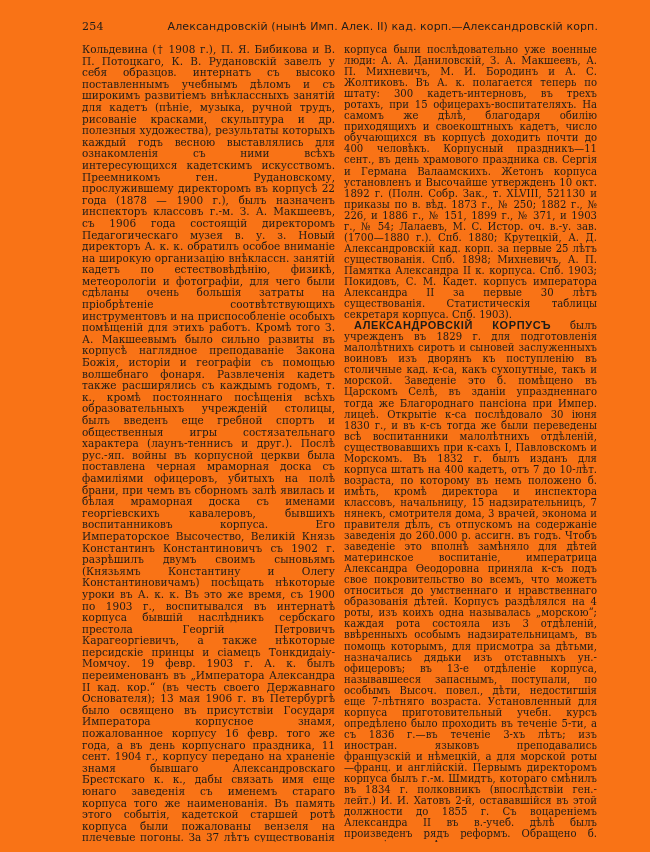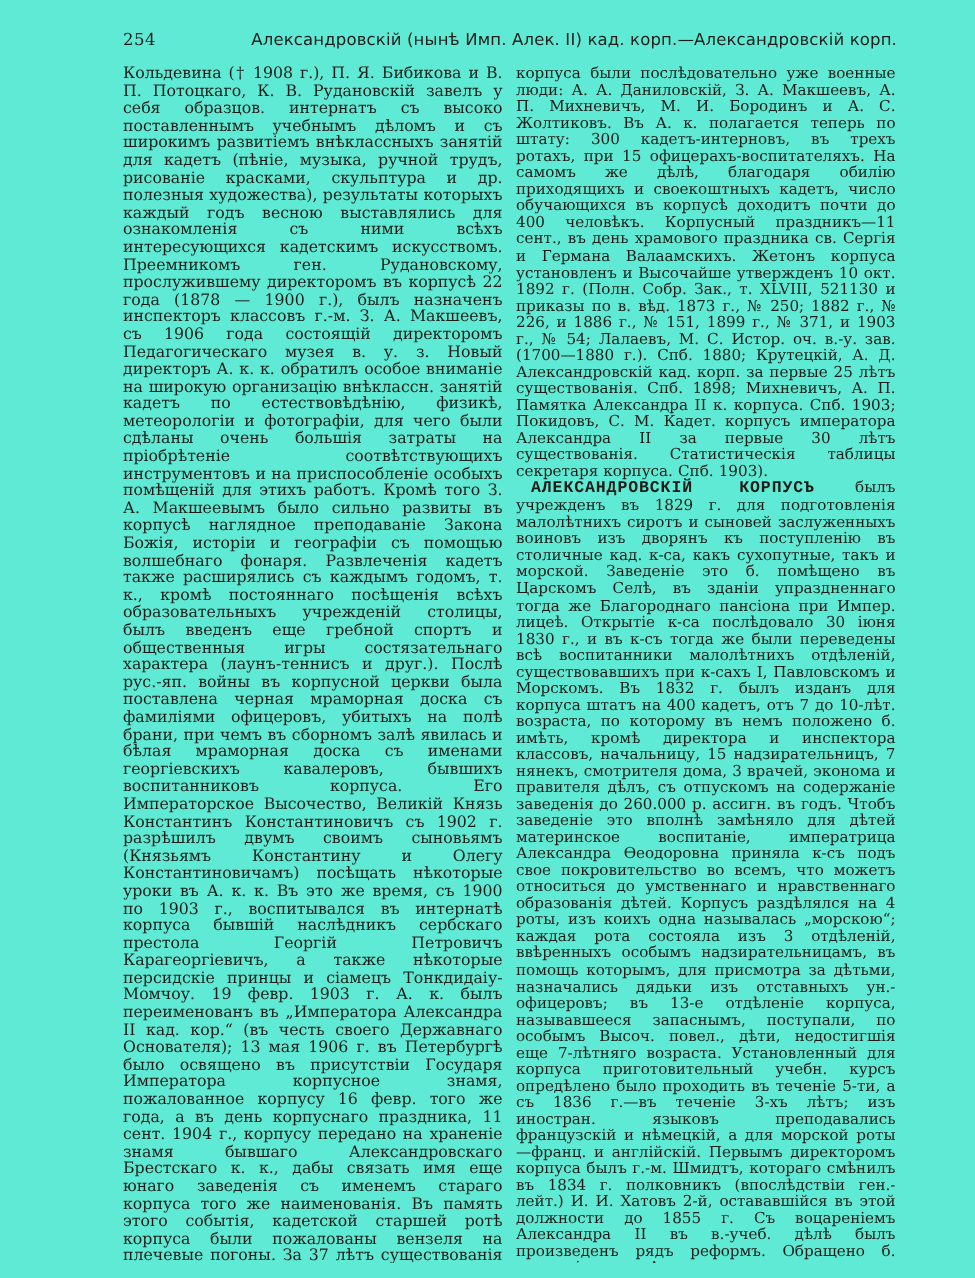--- a/index.html
+++ b/index.html
@@ -1,20 +1,20 @@
 <!DOCTYPE html>
 <html><head>
 <meta charset="utf-8">
 <style>
   html,body { margin:0; padding:0; background:#e8e6e1; }
   .page {
     position:relative;
     width:650px; height:852px;
     margin:0 auto;
-    background:#5eead4;
+    background:#f97316;
     color:#201d1a;
     box-shadow:0 0 4px rgba(0,0,0,.25);
     overflow:hidden;
     font-family:"DejaVu Serif", serif;
   }
   .content { position:absolute; left:82px; top:20px; width:516px; }
   .header { display:flex; align-items:baseline; margin-bottom:9px; }
   .page-num {
     font-family:"DejaVu Serif", serif;
     font-size:11px; letter-spacing:.3px; margin-right:10px;
@@ -31,21 +31,21 @@
   p.body {
     margin:0; text-align:justify;
     color:#1f1c18;
     word-spacing:.2px;
   }
   .col-left p.body  { font-size:10.5px; line-height:11.6px; }
   .col-right p.body { font-size:10.1px; line-height:11.05px; }
   .it { }
   .article2 { margin-top:5px; text-indent:10px; }
   .h2 {
-    font-family:Liberation Mono, monospace;
+    font-family:Liberation Sans, sans-serif;
     font-weight:bold; font-size:11px;
     letter-spacing:.6px; font-style:normal;
   }
 </style>
 </head>
 <body>
 
 <div class="page">
   <div class="content">
 

